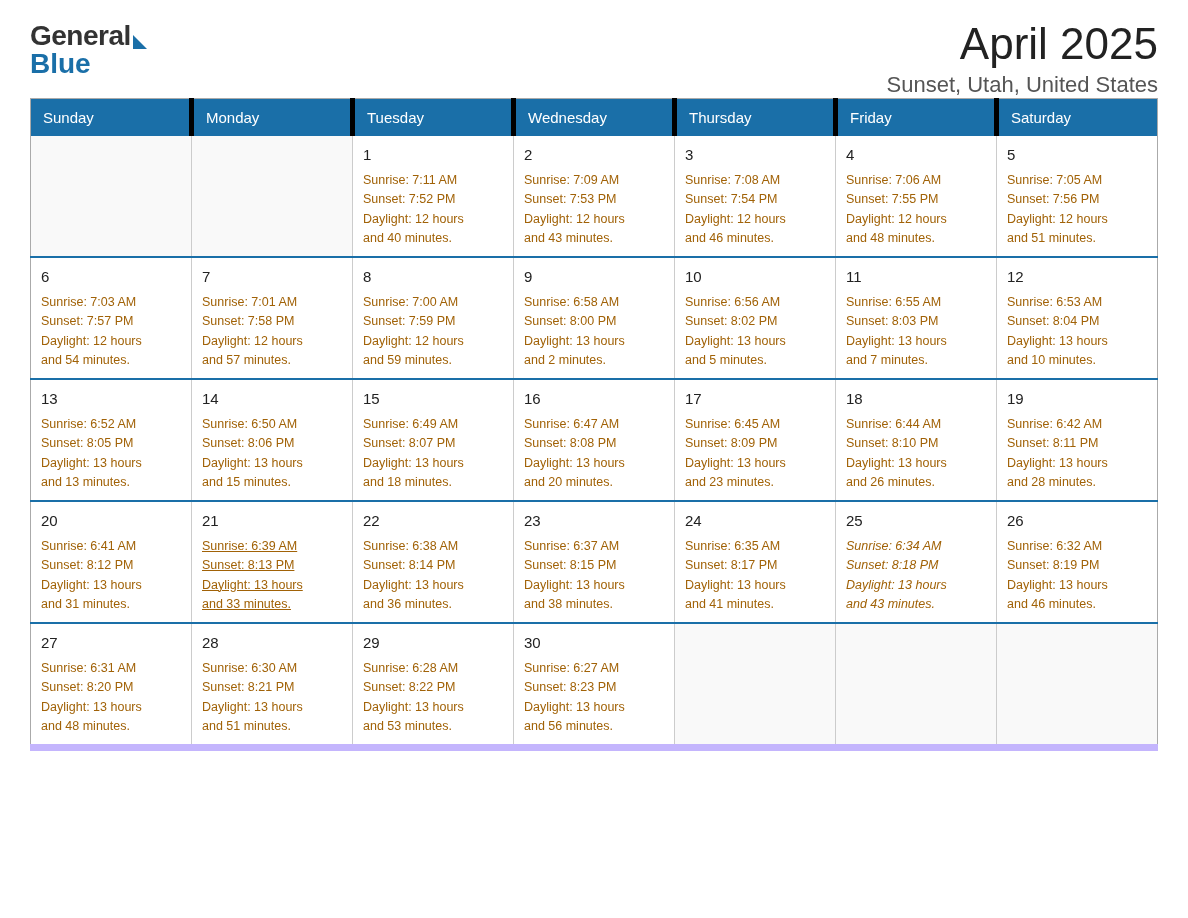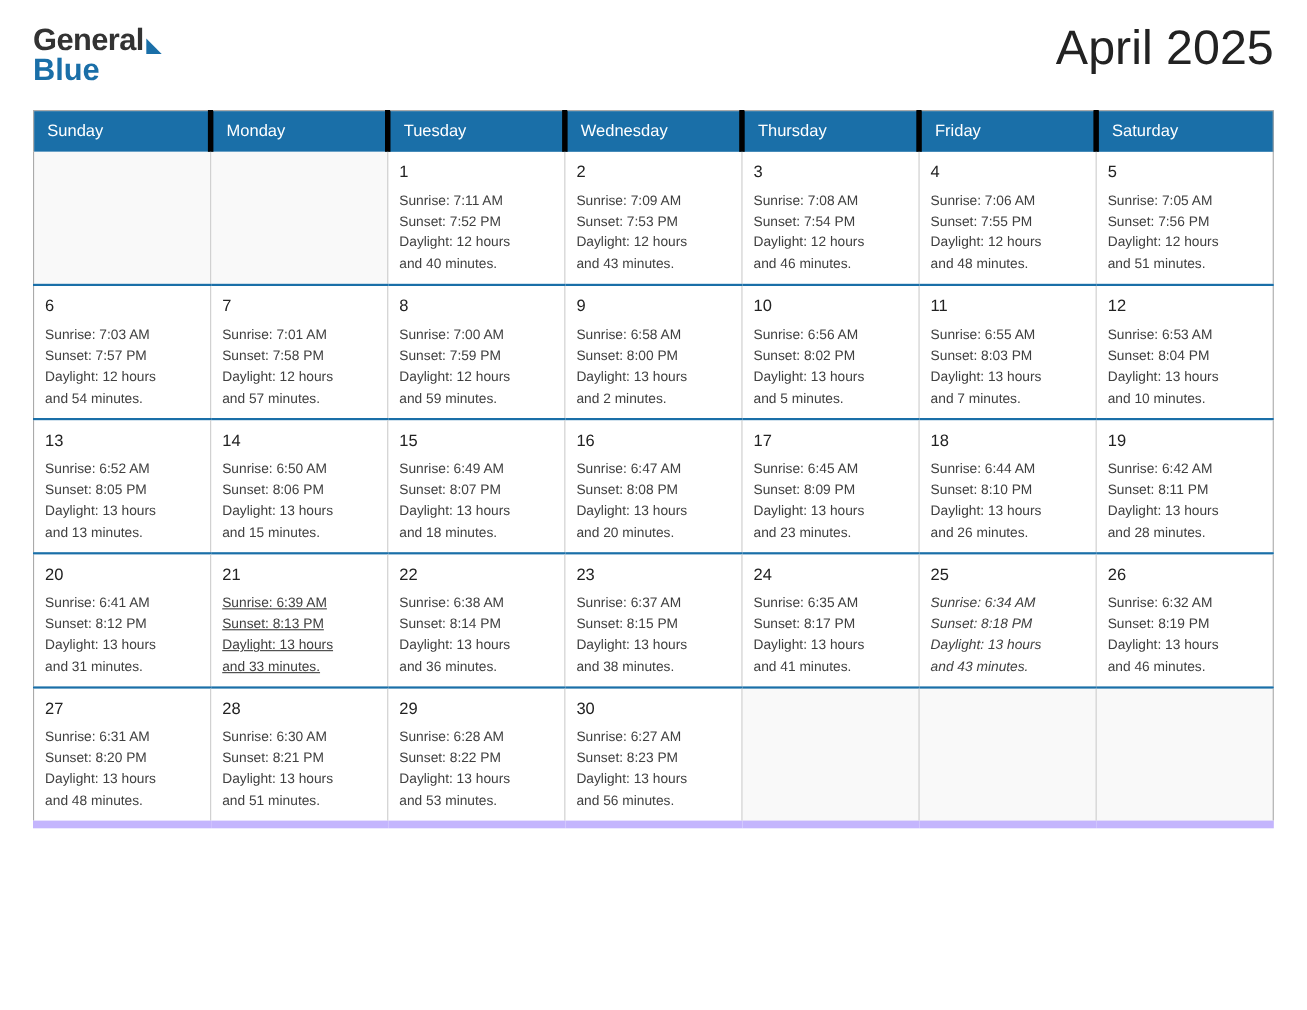--- a/index.html
+++ b/index.html
@@ -10,21 +10,20 @@
       padding: 20px 30px;
       width: 1188px;
       min-height: 918px;
     }
 
     
     .header {
       display: flex;
       justify-content: space-between;
       align-items: flex-start;
-      margin-bottom: 20px;
     }
 
     .logo {
       display: flex;
       align-items: center;
       gap: 0;
     }
 
     .logo-text-general {
       font-size: 28px;
@@ -113,40 +112,41 @@
     .day-number {
       font-size: 15px;
       font-weight: normal;
       color: #222;
       display: block;
       margin-bottom: 4px;
     }
 
     .day-info {
       font-size: 12.5px;
-      color: #404040;
+      color: #a16207;
       line-height: 1.55;
     }
 
     .empty-cell {
       background: #f9f9f9;
     }
   </style>
 </head>
 <body>
 
 <div class="header">
   <div class="logo">
     <div>
       <span class="logo-text-general">General</span><span class="logo-triangle"></span>
       <span class="logo-blue">Blue</span>
     </div>
   </div>
   <div class="title-block">
     <div class="page-title">April 2025</div>
+    <div class="page-subtitle">Sunset, Utah, United States</div>
   </div>
 </div>
 
 <table class="calendar-table">
   <thead>
     <tr>
     <th>Sunday</th>
         <th>Monday</th>
         <th>Tuesday</th>
         <th>Wednesday</th>

